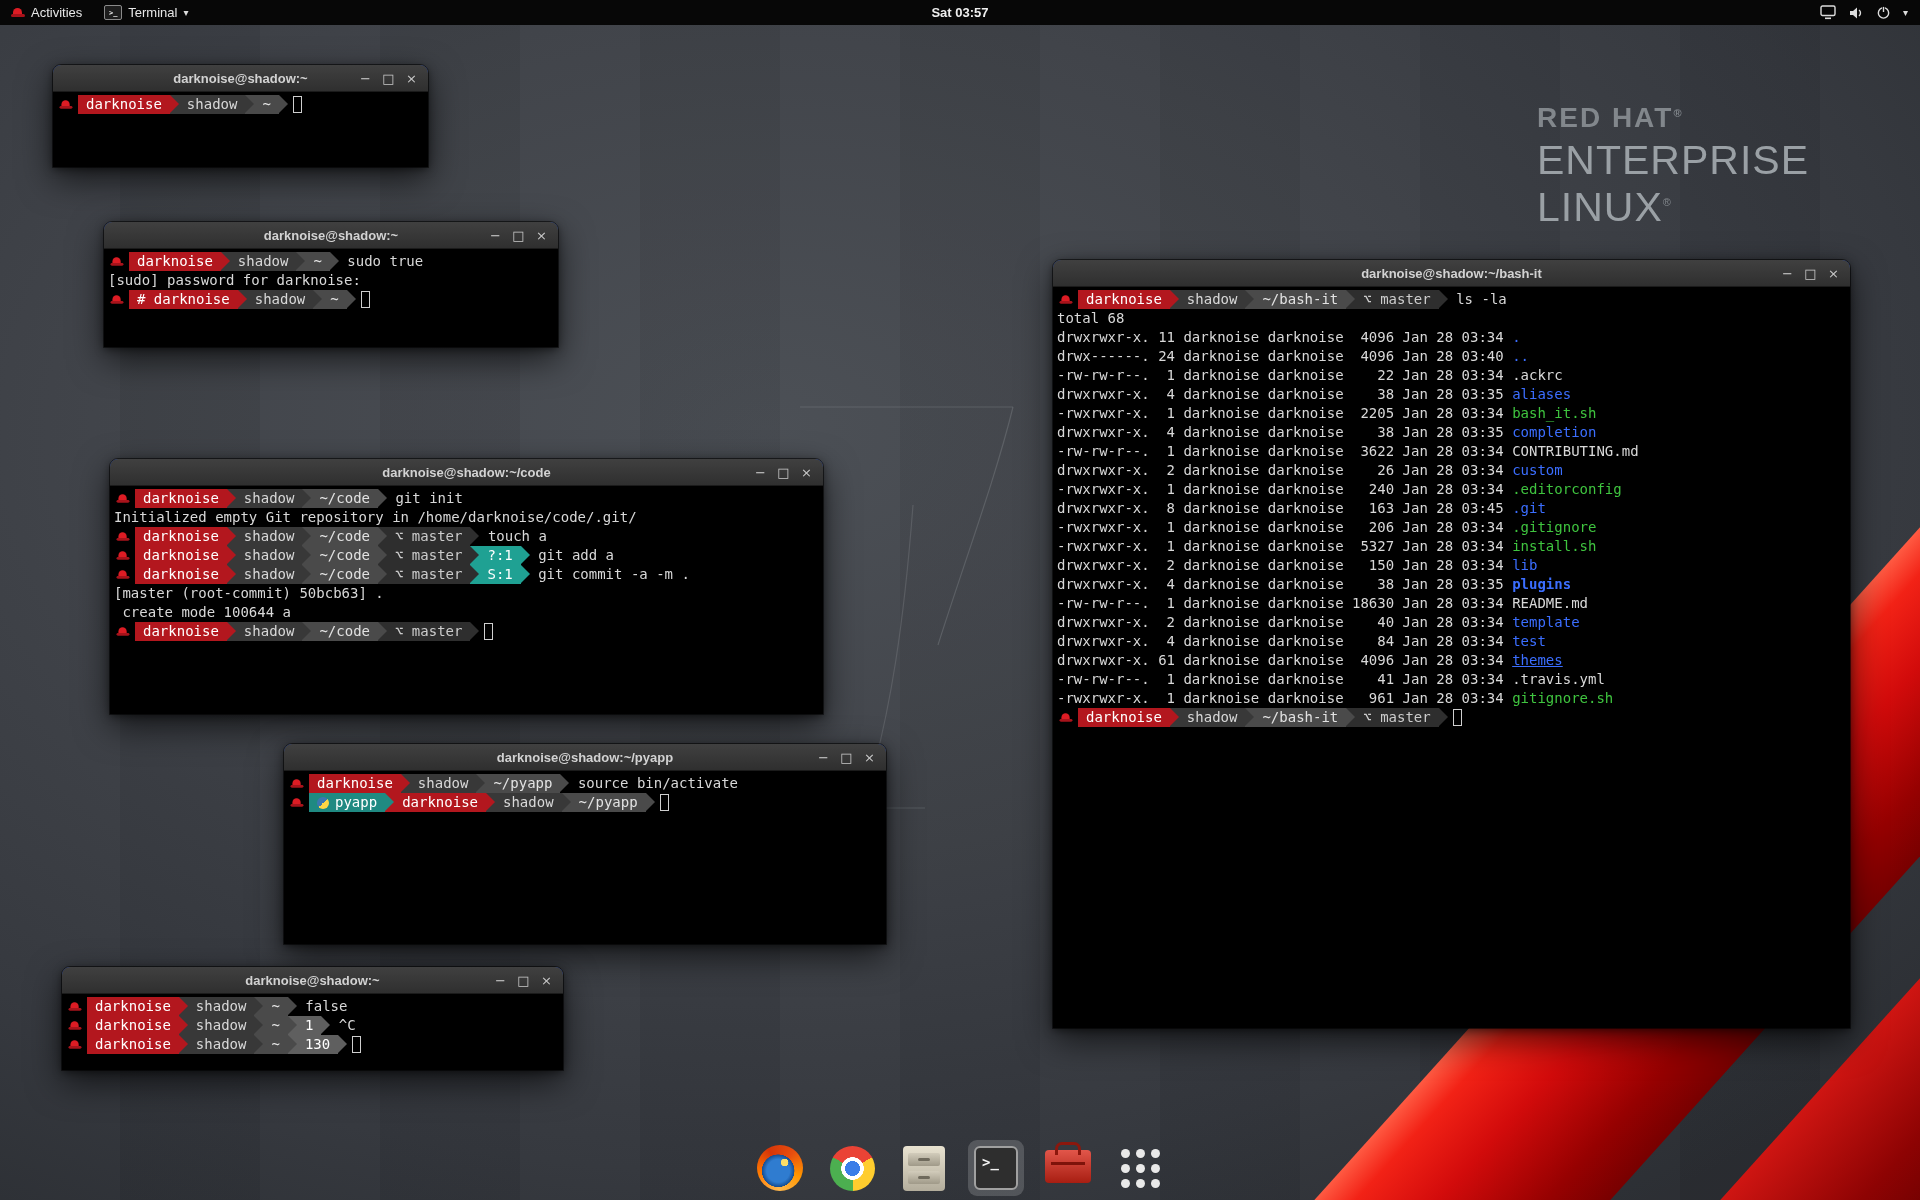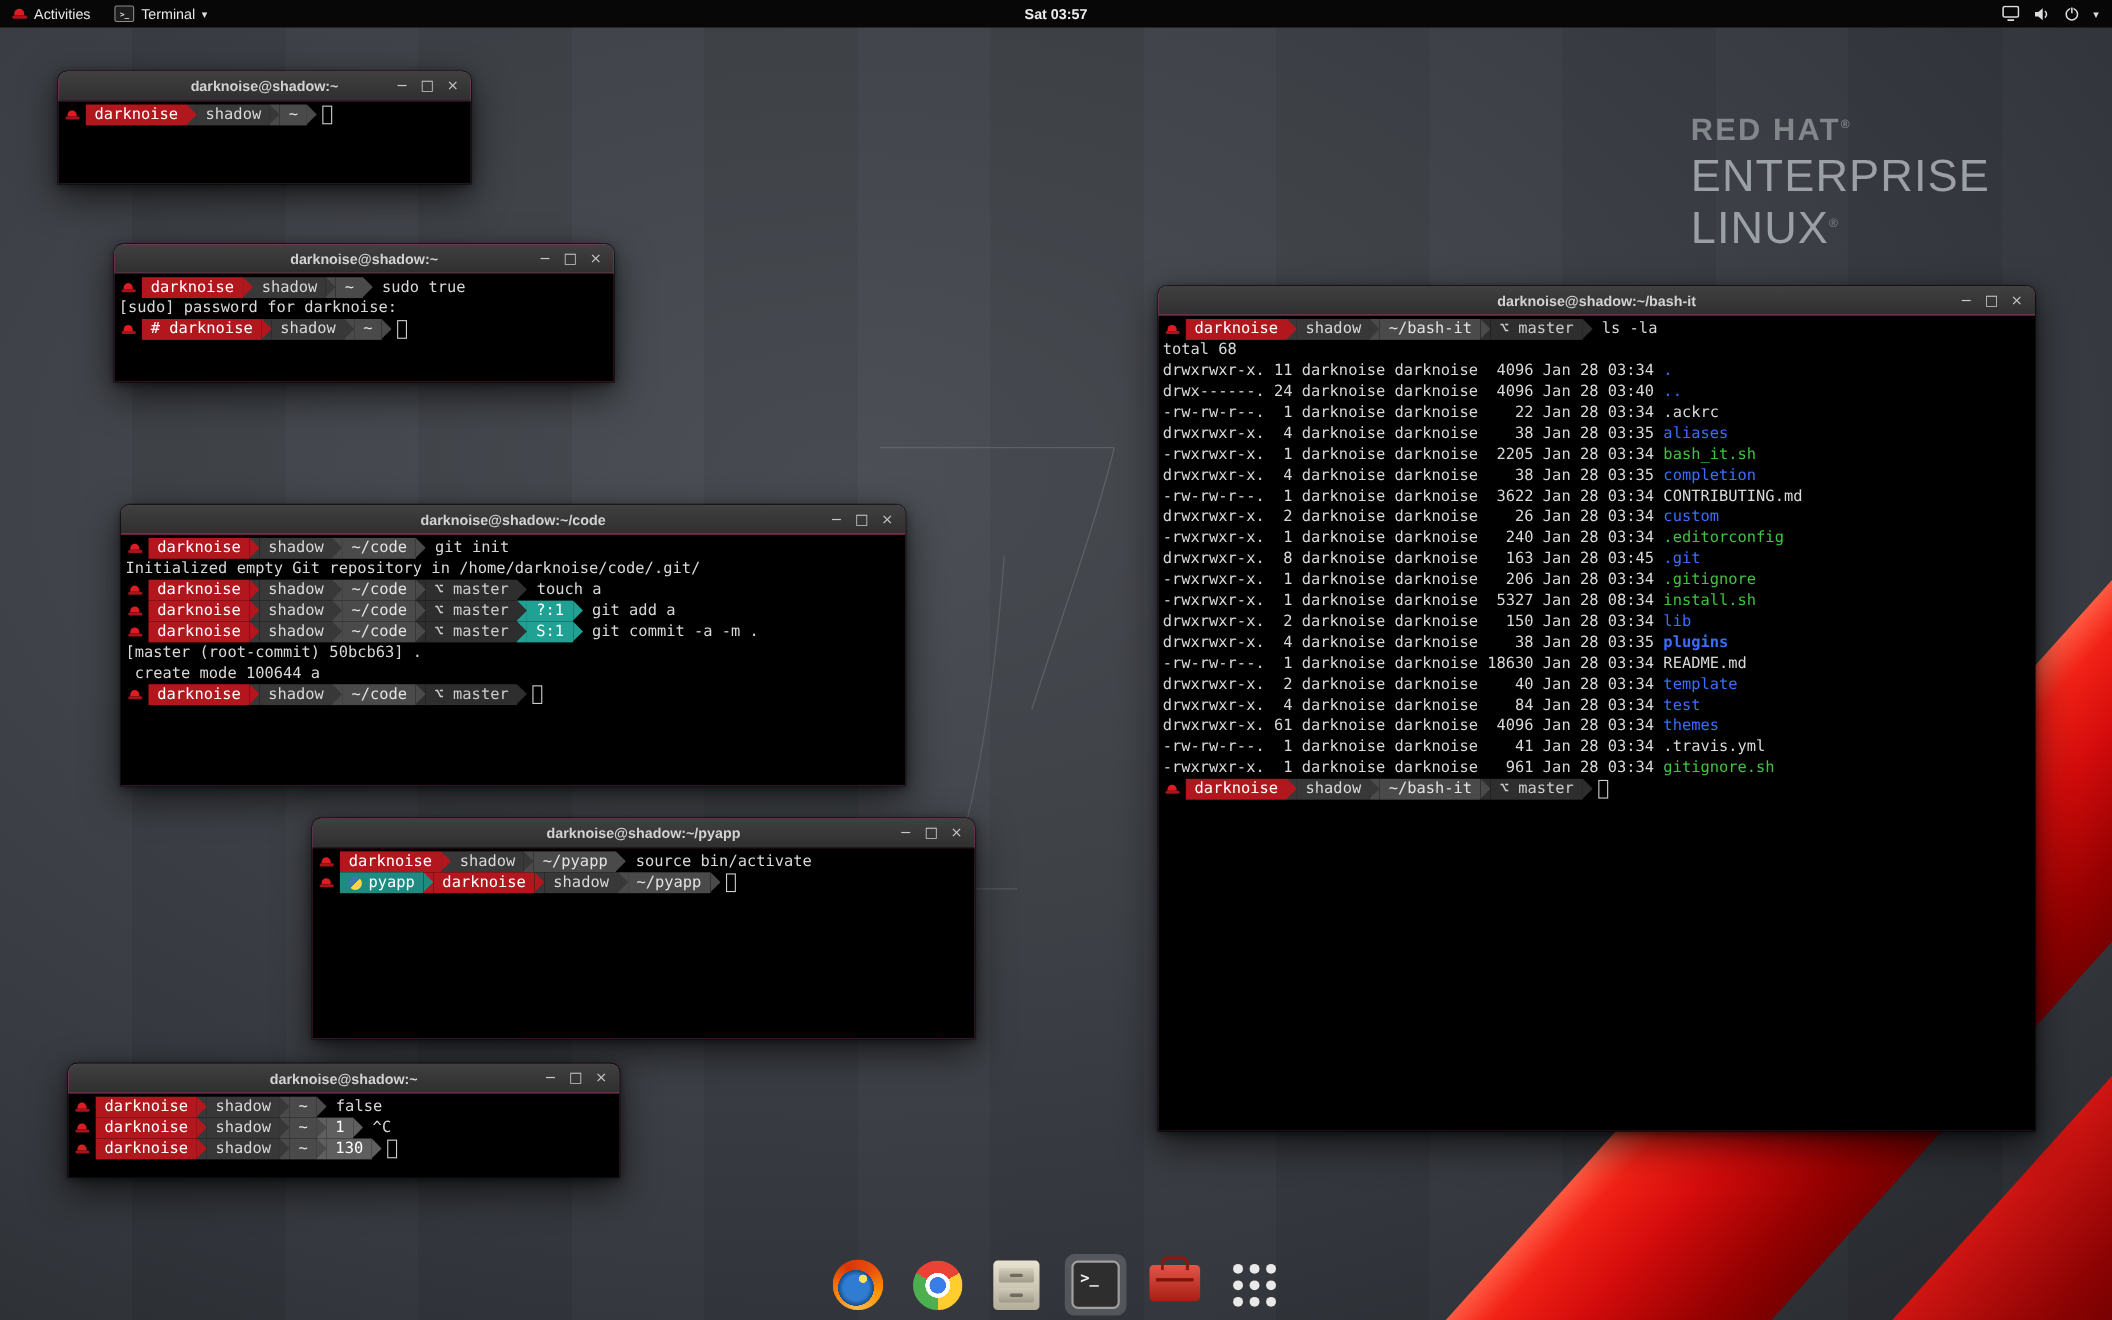--- a/index.html
+++ b/index.html
@@ -31,21 +31,21 @@
   .hat-icon{width:14px;height:11px;position:relative;display:inline-block;flex:0 0 auto;}
   .hat-icon::before{content:"";position:absolute;left:2px;top:1px;width:9px;height:6px;background:#dd1c24;border-radius:5px 5px 0 0;}
   .hat-icon::after{content:"";position:absolute;left:0;top:7px;width:14px;height:3px;background:#a8131b;border-radius:2px;}
   
   .brand{position:absolute;left:1537px;top:102px;z-index:2;color:#84898e;}
   .b1{font-size:28px;font-weight:bold;letter-spacing:2px;color:#82878c;}
   .b1 sup,.b3 sup{font-size:11px;color:#82878c;}
   .b2{font-size:41px;color:#9aa0a5;letter-spacing:1px;margin-top:3px;}
   .b3{font-size:41px;color:#9aa0a5;letter-spacing:1px;}
   
-  .window{position:absolute;background:#ec4899;border-radius:8px 8px 0 0;z-index:10;
+  .window{position:absolute;background:#1d4ed8;border-radius:8px 8px 0 0;z-index:10;
     box-shadow:0 12px 34px rgba(0,0,0,.65),0 2px 8px rgba(0,0,0,.5);outline:1px solid rgba(0,0,0,.55);}
   .w0{left:53px;top:65px;width:375px;height:102px;}
   .w1{left:104px;top:222px;width:454px;height:125px;}
   .w2{left:110px;top:459px;width:713px;height:255px;}
   .w3{left:284px;top:744px;width:602px;height:200px;}
   .w4{left:62px;top:967px;width:501px;height:103px;}
   .w5{left:1053px;top:260px;width:797px;height:768px;}
   .titlebar{height:26px;display:flex;align-items:center;justify-content:center;position:relative;
     background:linear-gradient(#404040,#2f2f2f);border-bottom:1px solid #1b1b1b;border-radius:8px 8px 0 0;
     color:#d2d2d2;font:bold 13px "Liberation Sans",sans-serif;}
@@ -246,27 +246,27 @@
       <div class="term-line"><span class="term-text">drwx------. 24 darknoise darknoise  4096 Jan 28 03:40 </span><span class="term-text" style="color: rgb(59, 110, 255);">..</span></div>
       <div class="term-line"><span class="term-text">-rw-rw-r--.  1 darknoise darknoise    22 Jan 28 03:34 </span><span class="term-text" style="color: rgb(216, 216, 216);">.ackrc</span></div>
       <div class="term-line"><span class="term-text">drwxrwxr-x.  4 darknoise darknoise    38 Jan 28 03:35 </span><span class="term-text" style="color: rgb(59, 110, 255);">aliases</span></div>
       <div class="term-line"><span class="term-text">-rwxrwxr-x.  1 darknoise darknoise  2205 Jan 28 03:34 </span><span class="term-text" style="color: rgb(63, 196, 63);">bash_it.sh</span></div>
       <div class="term-line"><span class="term-text">drwxrwxr-x.  4 darknoise darknoise    38 Jan 28 03:35 </span><span class="term-text" style="color: rgb(59, 110, 255);">completion</span></div>
       <div class="term-line"><span class="term-text">-rw-rw-r--.  1 darknoise darknoise  3622 Jan 28 03:34 </span><span class="term-text" style="color: rgb(216, 216, 216);">CONTRIBUTING.md</span></div>
       <div class="term-line"><span class="term-text">drwxrwxr-x.  2 darknoise darknoise    26 Jan 28 03:34 </span><span class="term-text" style="color: rgb(59, 110, 255);">custom</span></div>
       <div class="term-line"><span class="term-text">-rwxrwxr-x.  1 darknoise darknoise   240 Jan 28 03:34 </span><span class="term-text" style="color: rgb(63, 196, 63);">.editorconfig</span></div>
       <div class="term-line"><span class="term-text">drwxrwxr-x.  8 darknoise darknoise   163 Jan 28 03:45 </span><span class="term-text" style="color: rgb(59, 110, 255);">.git</span></div>
       <div class="term-line"><span class="term-text">-rwxrwxr-x.  1 darknoise darknoise   206 Jan 28 03:34 </span><span class="term-text" style="color: rgb(63, 196, 63);">.gitignore</span></div>
-      <div class="term-line"><span class="term-text">-rwxrwxr-x.  1 darknoise darknoise  5327 Jan 28 08:34 </span><span class="term-text" style="color: rgb(63, 196, 63);">install.sh</span></div>
+      <div class="term-line"><span class="term-text">-rwxrwxr-x.  1 darknoise darknoise  5327 Jan 28 03:34 </span><span class="term-text" style="color: rgb(63, 196, 63);">install.sh</span></div>
       <div class="term-line"><span class="term-text">drwxrwxr-x.  2 darknoise darknoise   150 Jan 28 03:34 </span><span class="term-text" style="color: rgb(59, 110, 255);">lib</span></div>
       <div class="term-line"><span class="term-text">drwxrwxr-x.  4 darknoise darknoise    38 Jan 28 03:35 </span><span class="term-text" style="color: rgb(59, 110, 255); font-weight: bold;">plugins</span></div>
       <div class="term-line"><span class="term-text">-rw-rw-r--.  1 darknoise darknoise 18630 Jan 28 03:34 </span><span class="term-text" style="color: rgb(216, 216, 216);">README.md</span></div>
       <div class="term-line"><span class="term-text">drwxrwxr-x.  2 darknoise darknoise    40 Jan 28 03:34 </span><span class="term-text" style="color: rgb(59, 110, 255);">template</span></div>
       <div class="term-line"><span class="term-text">drwxrwxr-x.  4 darknoise darknoise    84 Jan 28 03:34 </span><span class="term-text" style="color: rgb(59, 110, 255);">test</span></div>
-      <div class="term-line"><span class="term-text">drwxrwxr-x. 61 darknoise darknoise  4096 Jan 28 03:34 </span><span class="term-text" style="color: rgb(59, 110, 255);">themes</span></div>
+      <div class="term-line"><span class="term-text">drwxrwxr-x. 61 darknoise darknoise  4096 Jan 28 03:34 </span><span class="term-text" style="color: rgb(59, 110, 255); text-decoration: underline;">themes</span></div>
       <div class="term-line"><span class="term-text">-rw-rw-r--.  1 darknoise darknoise    41 Jan 28 03:34 </span><span class="term-text" style="color: rgb(216, 216, 216);">.travis.yml</span></div>
       <div class="term-line"><span class="term-text">-rwxrwxr-x.  1 darknoise darknoise   961 Jan 28 03:34 </span><span class="term-text" style="color: rgb(63, 196, 63);">gitignore.sh</span></div>
       <div class="term-line"><span class="hat-icon prompt-hat"></span><span class="pl-seg" style="background: rgb(179, 23, 30); color: rgb(255, 255, 255);">darknoise</span><span class="pl-arrow" style="background: rgb(56, 56, 56);"><span class="pl-tri" style="border-left-color: rgb(179, 23, 30);"></span></span><span class="pl-seg" style="background: rgb(56, 56, 56); color: rgb(216, 216, 216);">shadow</span><span class="pl-arrow" style="background: rgb(74, 74, 74);"><span class="pl-tri" style="border-left-color: rgb(56, 56, 56);"></span></span><span class="pl-seg" style="background: rgb(74, 74, 74); color: rgb(226, 226, 226);">~/bash-it</span><span class="pl-arrow" style="background: rgb(46, 46, 46);"><span class="pl-tri" style="border-left-color: rgb(74, 74, 74);"></span></span><span class="pl-seg" style="background: rgb(46, 46, 46); color: rgb(204, 204, 204);">⌥ master</span><span class="pl-arrow"><span class="pl-tri" style="border-left-color: rgb(46, 46, 46);"></span></span><span class="term-cursor"></span></div>
     </div>
 </div>
 
 <div class="dock">
   <button class="dock-btn">
     <span class="icon-firefox"></span>
   </button>

